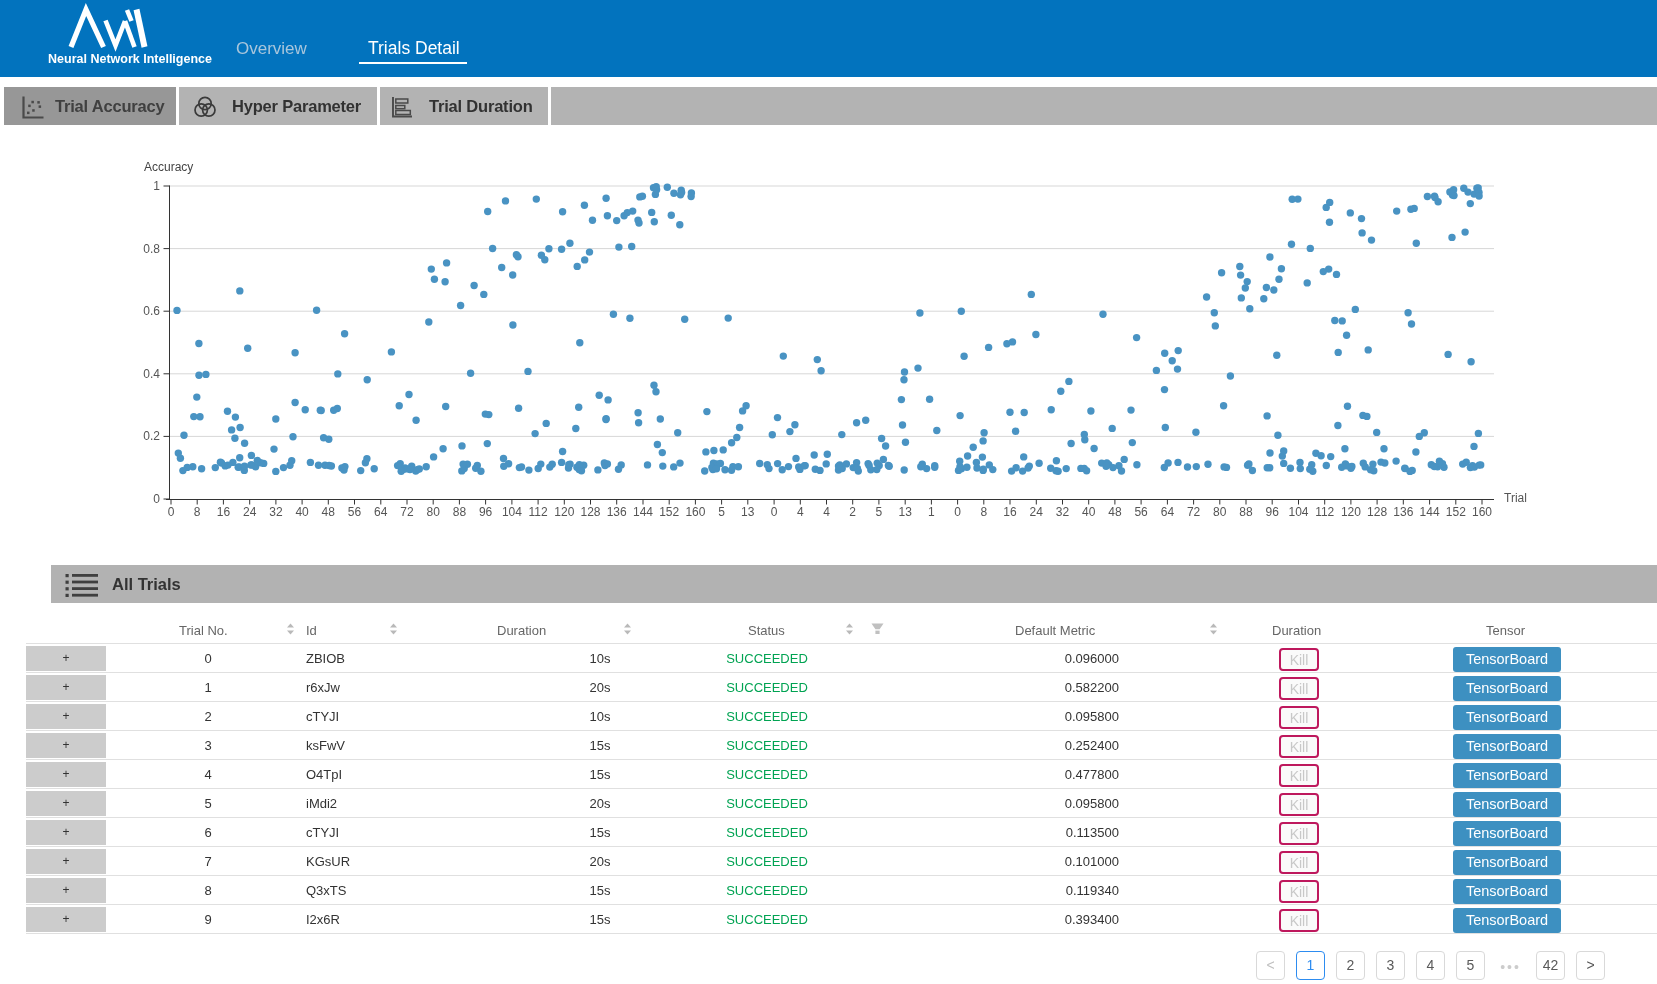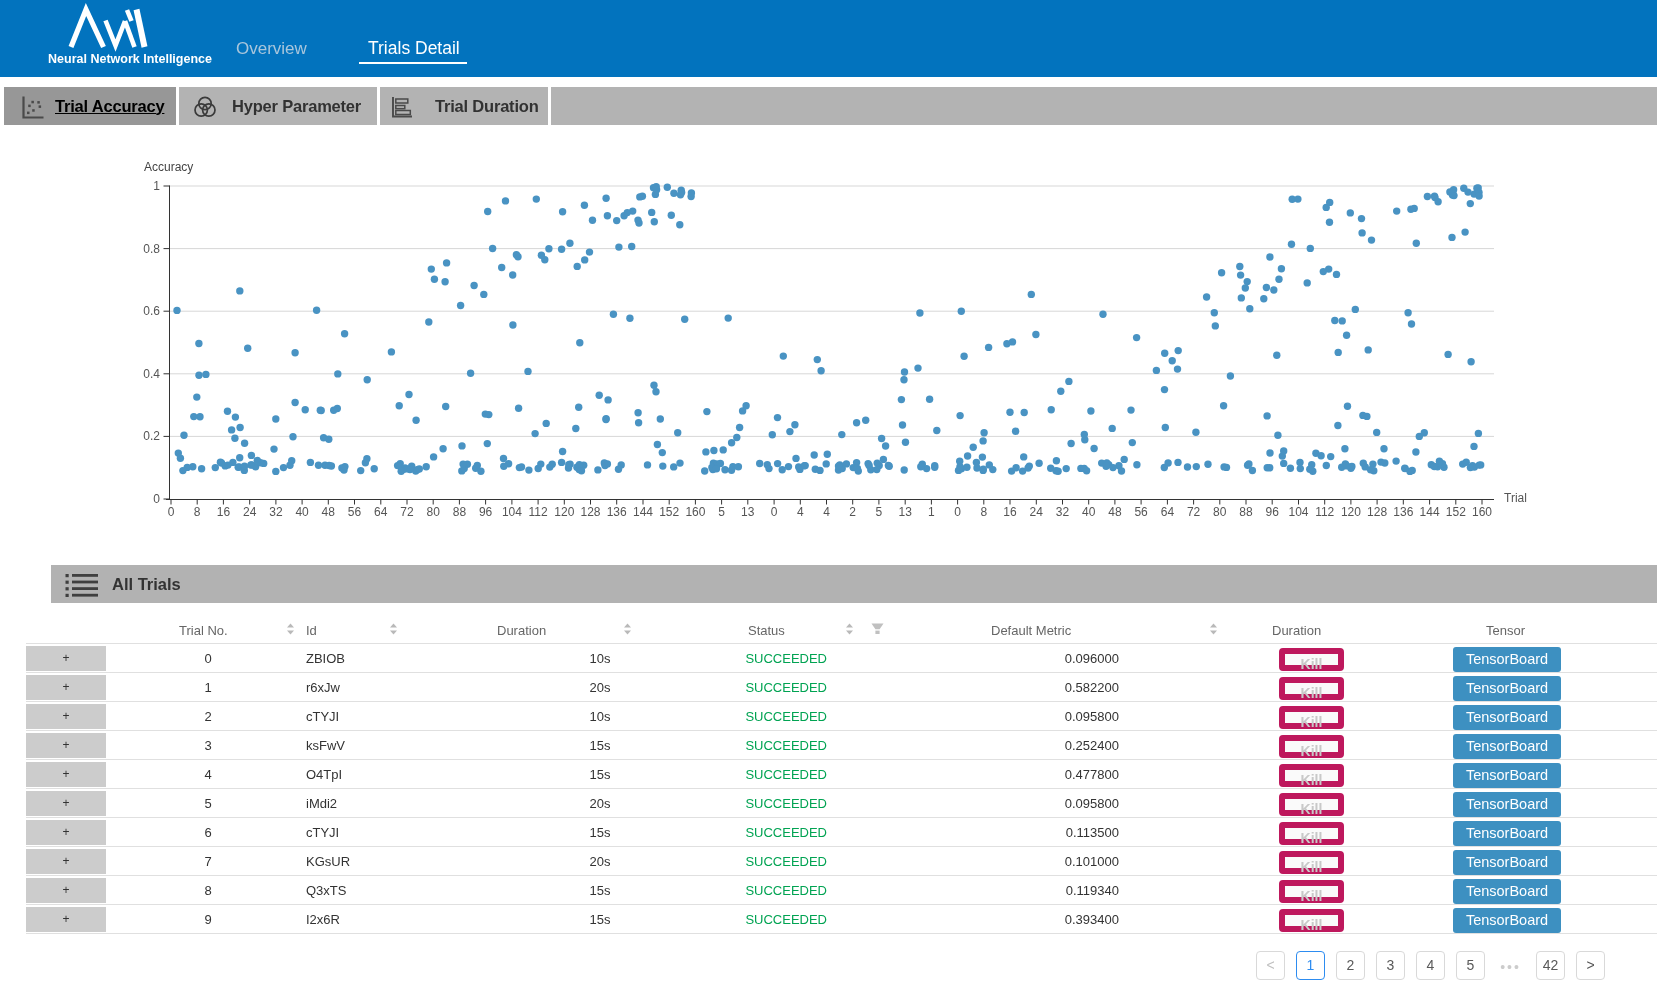--- a/index.html
+++ b/index.html
@@ -10,40 +10,40 @@
 .header { position:absolute; left:0; top:0; width:1657px; height:77px; background:#0273BE;text-align:center; }
 .logotext { position:absolute; left:30px; top:52px; width:200px; font-size:12.5px; font-weight:bold; color:#fff; }
 .nav-ov { position:absolute; left:236px; top:39px; font-size:17px; color:#A9C6DC; }
 .nav-td { position:absolute; left:368px; top:38px; font-size:17.5px; color:#fff; }
 .nav-underline { position:absolute; left:359px; top:62px; width:108px; height:2px; background:#fff; }
 
 .tabstrip { position:absolute; left:4px; top:87px; width:1653px; height:38px; background:#B3B3B3; }
 .tab { position:absolute; top:87px; height:38px; background:#B3B3B3; display:flex; align-items:center; }
 .tab.active { background:#979797; }
 .tab .txt { font-size:16.5px; font-weight:bold; color:#323232; letter-spacing:-0.2px; }
-.tab.active .txt { color:#000000;text-decoration:underline; }
+.tab.active .txt { color:#404040; }
 
 .chart { position:absolute; left:0; top:140px; font-family:"Liberation Sans", sans-serif; }
 
 .alltrials { position:absolute; left:4px; top:565px; width:1648px; height:38px; background:#B2B2B2;margin-left:47px; }
 .alltrials .txt { position:absolute; left:61px; top:10px; font-size:16.5px; font-weight:bold; color:#333; }
 
 .thead { position:absolute; top:619px; left:0; width:1657px; height:24px; font-size:13px; color:#666; }
 .thead span { position:absolute; top:4px; }
 .sorticon { position:absolute; top:7px; }
 
 .row { position:absolute; left:26px; width:1631px; height:29px; border-bottom:1px solid #E0E0E0; font-size:13px; color:#333; }
 .row .plus { position:absolute; left:0; top:2px; width:80px; height:25px; background:#CCCCCC; text-align:center; line-height:25px; font-size:12px; color:#333; }
 .row > div { line-height:29px; }
 .c-no { position:absolute; left:122px; width:120px; text-align:center; }
 .c-id { position:absolute; left:280px; width:200px; }
 .c-dur { position:absolute; left:514px; width:120px; text-align:center; }
-.c-status { position:absolute; left:681px; width:120px; text-align:right; color:#00A352; }
+.c-status { position:absolute; left:681px; width:120px; text-align:center; color:#00A352; }
 .c-met { position:absolute; left:973px; width:120px; text-align:right; }
-.kill { position:absolute; left:1253px; top:4px; width:65px; height:23px; border:6px solid #be185d; border-radius:4px; background:#FAFAFA; color:#C8C8C8; font-size:14px; text-align:center; line-height:21px !important;font-weight:bold; }
+.kill { position:absolute; left:1253px; top:4px; width:40px; height:23px; border:2px solid #be185d; border-radius:4px; background:#FAFAFA; color:#C8C8C8; font-size:14px; text-align:center; line-height:21px !important; }
 .tb { position:absolute; left:1427px; top:3px; width:108px; height:25px; border-radius:3px; background:#3D90C1; color:#fff; font-size:14.5px; text-align:center; line-height:25px !important; }
 
 .pag { position:absolute; top:951px; left:0; width:1657px; height:30px; }
 .pbtn { position:absolute; top:0; width:29px; height:29px; border:1px solid #D9D9D9; border-radius:4px; background:#fff; text-align:center; line-height:27px; font-size:14px; color:#595959; }
 </style>
 </head>
 <body>
 <div class="header">
   <svg class="abs" style="left:60px; top:0" width="120" height="55" viewBox="0 0 120 55">
     <g stroke="#fff" fill="none">
@@ -81,21 +81,21 @@
 <div class="tab" style="left:179px; width:198px;">
   <svg class="abs" style="left:14px; top:9px" width="24" height="22" viewBox="0 0 24 22">
     <g stroke="#3A3A3A" stroke-width="1.7" fill="none">
       <circle cx="12" cy="7.5" r="6.2"></circle>
       <circle cx="8.2" cy="14" r="6.2"></circle>
       <circle cx="15.8" cy="14" r="6.2"></circle>
     </g>
   </svg>
   <span class="txt" style="margin-left:53px">Hyper Parameter</span>
 </div>
-<div class="tab" style="left:380px; width:168px;padding-left:6px;">
+<div class="tab" style="left:380px; width:168px;">
   <svg class="abs" style="left:11px; top:9px" width="24" height="22" viewBox="0 0 24 22">
     <path d="M2 1 L2 20.5 L21 20.5" stroke="#4A4A4A" stroke-width="1.9" fill="none"></path>
     <g stroke="#4A4A4A" stroke-width="1.5" fill="none">
       <rect x="4.8" y="3" width="12" height="4"></rect>
       <rect x="4.8" y="9.5" width="9" height="3.2"></rect>
       <rect x="4.8" y="14.5" width="14.5" height="4"></rect>
     </g>
   </svg>
   <span class="txt" style="margin-left:49px">Trial Duration</span>
 </div>
@@ -763,21 +763,21 @@
       </svg></span>
   <span style="left:748px">Status</span>
   <span class="sorticon" style="left:845px"><svg width="9" height="12" viewBox="0 0 9 12">
         <path d="M4.5 0.5 L8 4.5 L1 4.5 Z" fill="#B9B9B9"></path>
         <path d="M4.5 11.5 L1 7.5 L8 7.5 Z" fill="#B9B9B9"></path>
       </svg></span>
   <span class="sorticon" style="left:871px"><svg width="13" height="12" viewBox="0 0 13 12">
         <path d="M0.5 0.5 L12.5 0.5 L8.6 6.2 L4.4 6.2 Z" fill="#C0C0C0"></path>
         <rect x="4.4" y="7.6" width="4.2" height="3.4" fill="#C0C0C0"></rect>
       </svg></span>
-  <span style="left:991px">Default Metric</span>
+  <span style="left:1015px">Default Metric</span>
   <span class="sorticon" style="left:1209px"><svg width="9" height="12" viewBox="0 0 9 12">
         <path d="M4.5 0.5 L8 4.5 L1 4.5 Z" fill="#B9B9B9"></path>
         <path d="M4.5 11.5 L1 7.5 L8 7.5 Z" fill="#B9B9B9"></path>
       </svg></span>
   <span style="left:1272px">Duration</span>
   <span style="left:1486px">Tensor</span>
 </div>
 
 <div class="abs" style="left:26px; top:643px; width:1631px; height:1px; background:#E0E0E0;"></div>
 <div class="row" style="top:644px">

